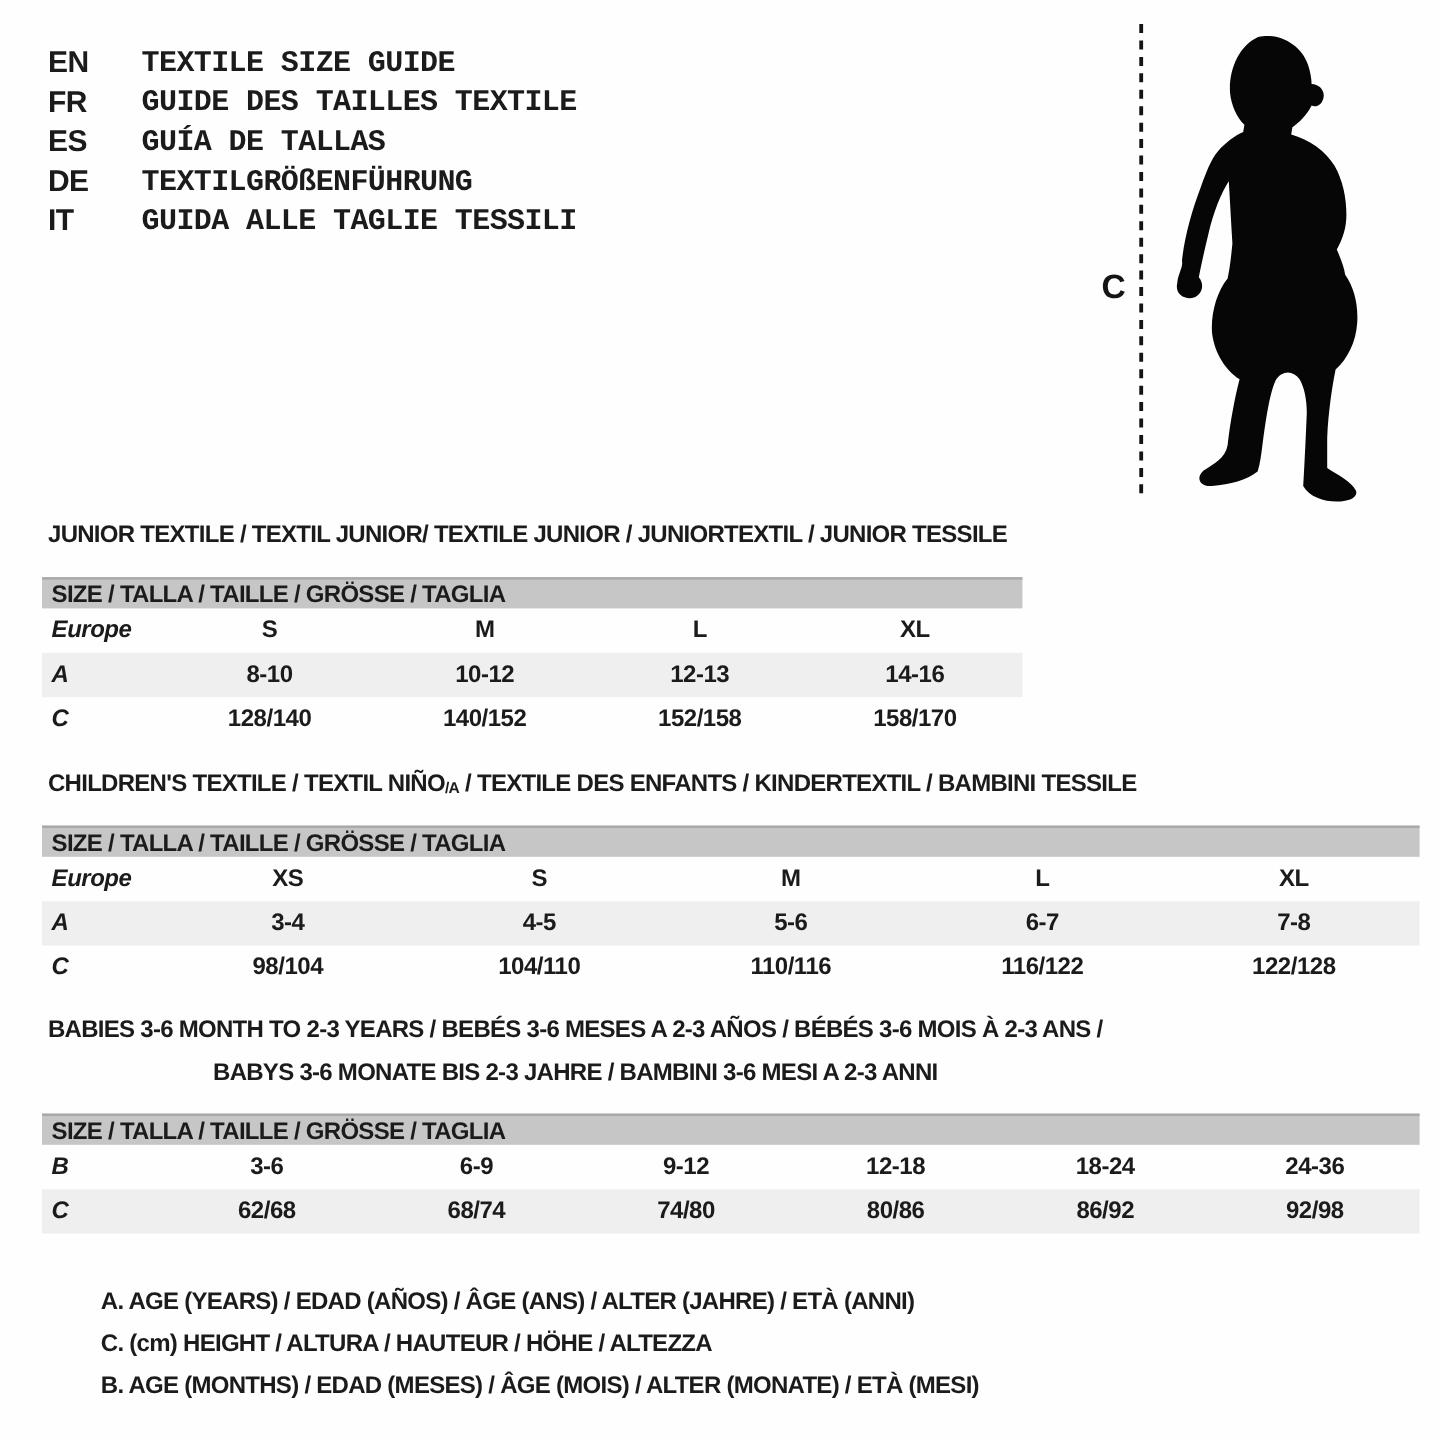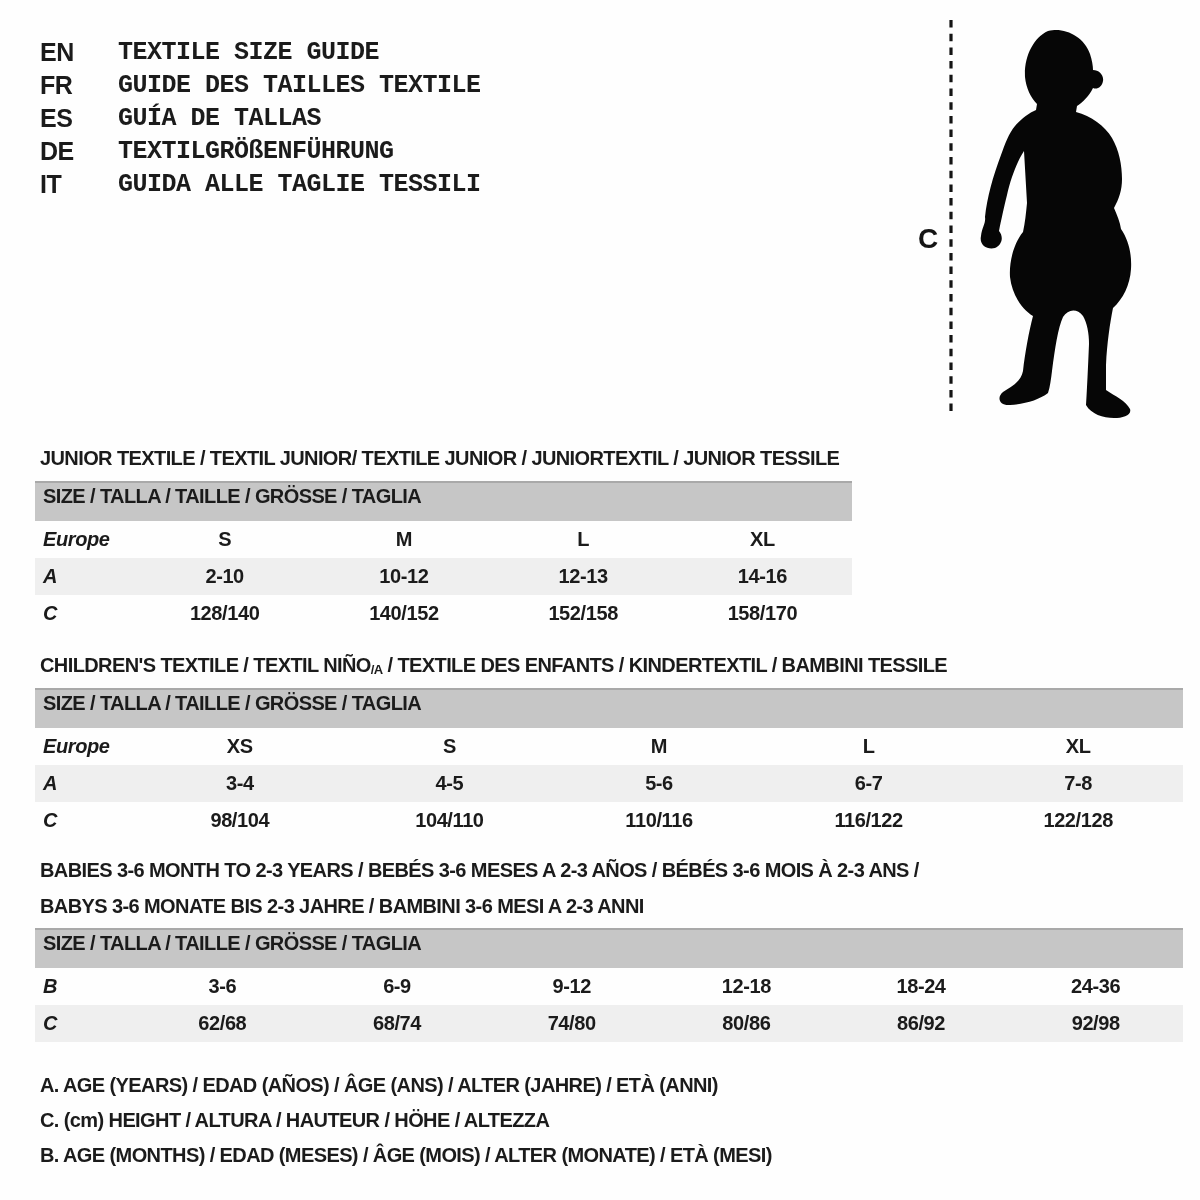--- a/index.html
+++ b/index.html
@@ -30,47 +30,47 @@
   
   .figure{position:absolute;left:898px;top:8px;}
   .figC{font-size:28px;font-weight:700;fill:#141414;font-family:"Liberation Sans","DejaVu Sans",sans-serif;}
 
   
   .section{position:absolute;left:35px;}
   #section-0{top:430px;}
   #section-1{top:637px;}
   #section-2{top:842px;}
 
-  .heading{position:absolute;left:5px;top:17px;white-space:nowrap;}
+  .heading{position:absolute;left:5px;top:5px;white-space:nowrap;text-align:center;}
   .heading-line{font-size:20px;line-height:22px;letter-spacing:-0.6px;}
   .heading-line + .heading-line{margin-top:14px;}
   .heading .subm{font-size:13px;position:relative;top:2px;}
 
   .table{position:absolute;top:51px;left:0;}
   #section-2 .table{top:86px;}
   #section-0 .table{width:817px;}
   #section-1 .table,#section-2 .table{width:1148px;}
 
   .size-bar{
-    height:40px;line-height:26px;
+    height:26px;line-height:26px;
     background:var(--bar-bg);
     border-top:2px solid var(--bar-edge);
     padding-left:8px;
     font-size:20px;letter-spacing:-0.6px;
     white-space:nowrap;
   }
   .row{display:flex;height:37px;line-height:37px;}
   .row.shaded{background:var(--row-shaded);}
   .cell{font-size:20px;letter-spacing:-0.4px;white-space:nowrap;}
   .cell.label{width:100px;padding-left:8px;font-style:italic;}
   .cell.val{flex:1;text-align:center;}
 
   
   .legend{position:absolute;left:40px;top:1068px;}
-  .legend-line{font-size:20px;line-height:35px;letter-spacing:-0.6px;white-space:nowrap;}
+  .legend-line{font-size:20px;line-height:35px;letter-spacing:-0.6px;white-space:nowrap;margin-left:44px;}
 </style>
 </head>
 <body>
 
 <div class="lang-list">
     <div class="lang-row">
       <span class="lang-code">EN</span>
       <span class="lang-title">TEXTILE SIZE GUIDE</span>
     </div>
     <div class="lang-row">
@@ -147,21 +147,21 @@
       <div class="size-bar">SIZE / TALLA / TAILLE / GRÖSSE / TAGLIA</div>
       <div class="row">
         <div class="cell label">Europe</div>
         <div class="cell val">S</div>
         <div class="cell val">M</div>
         <div class="cell val">L</div>
         <div class="cell val">XL</div>
       </div>
       <div class="row shaded">
         <div class="cell label">A</div>
-        <div class="cell val">2-10</div>
+        <div class="cell val">8-10</div>
         <div class="cell val">10-12</div>
         <div class="cell val">12-13</div>
         <div class="cell val">14-16</div>
       </div>
       <div class="row">
         <div class="cell label">C</div>
         <div class="cell val">128/140</div>
         <div class="cell val">140/152</div>
         <div class="cell val">152/158</div>
         <div class="cell val">158/170</div>

